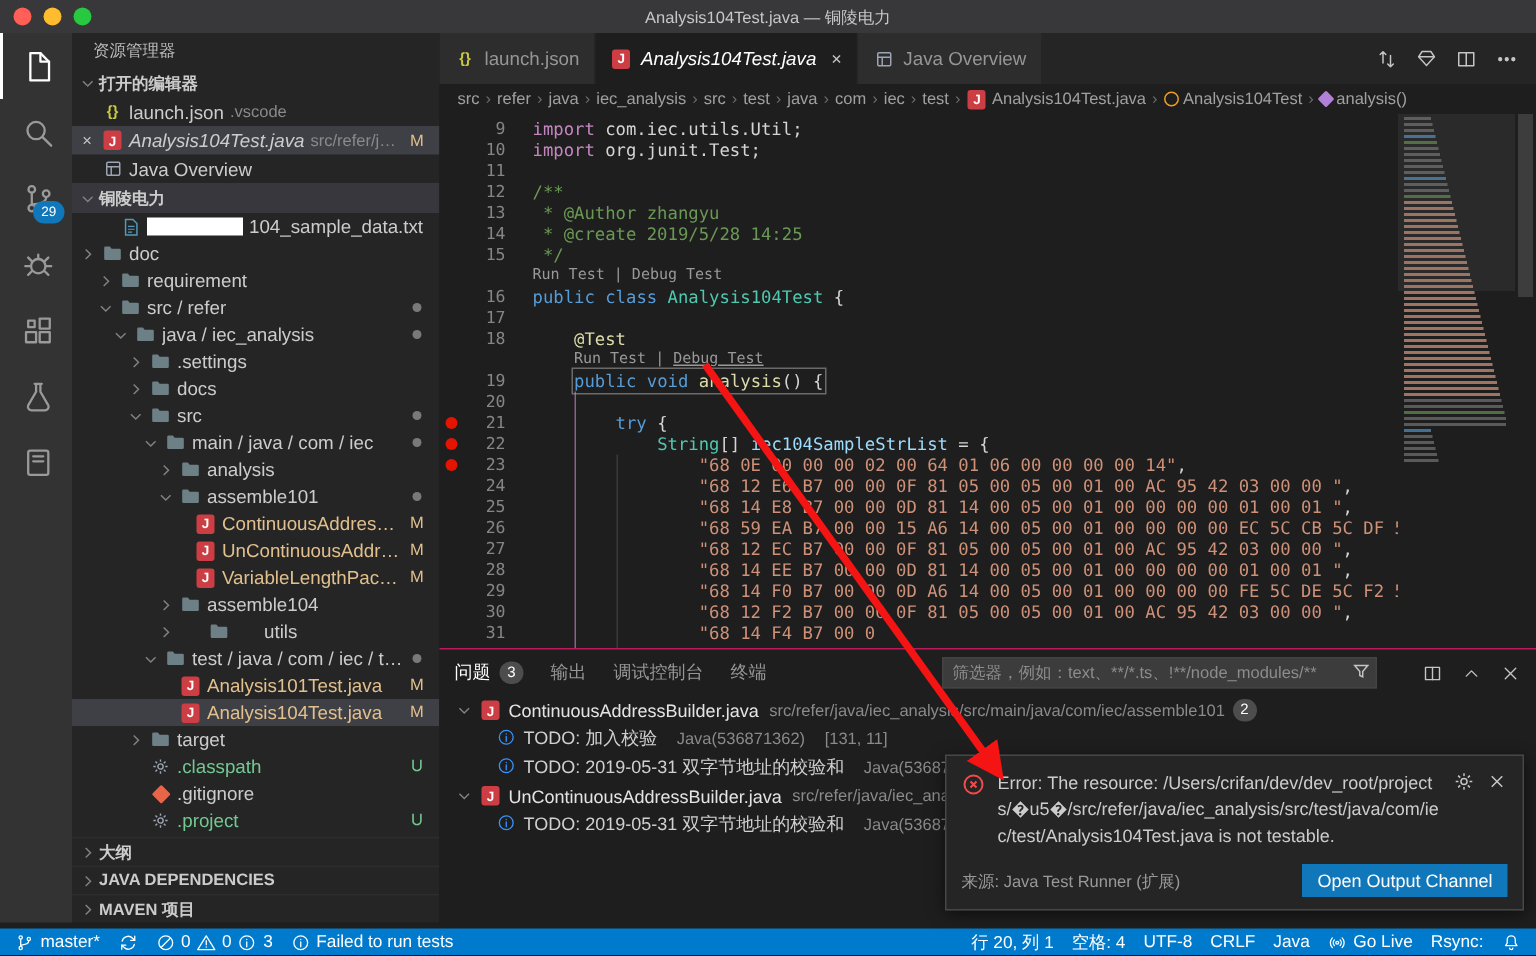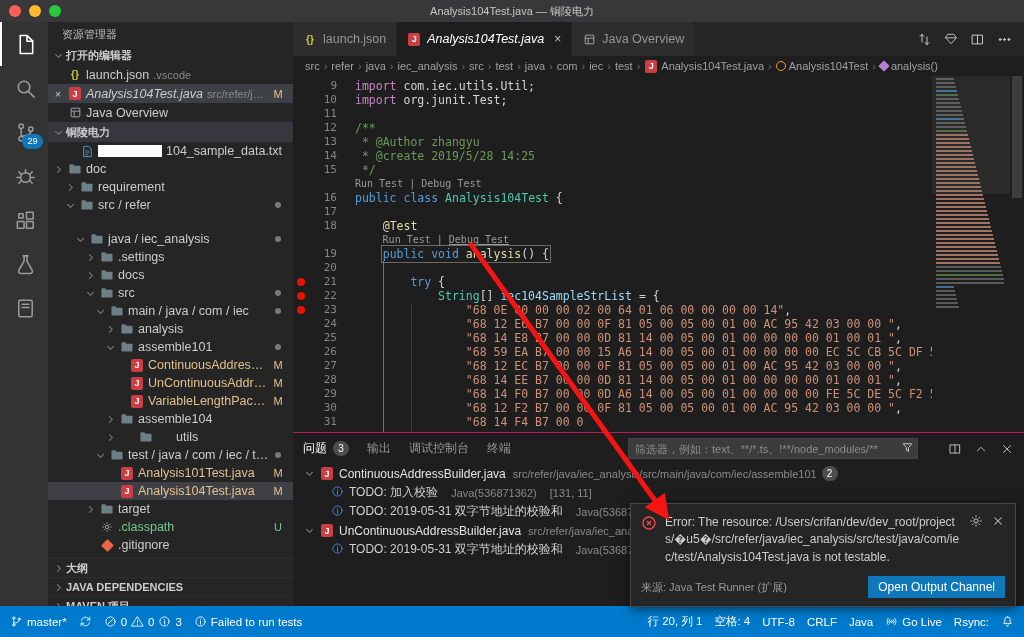--- a/index.html
+++ b/index.html
@@ -100,21 +100,21 @@
   .problems{flex:1;overflow:hidden;font-size:12px;}
   .prow{height:19px;display:flex;align-items:center;gap:5px;padding:0 12px 0 10px;cursor:pointer;white-space:nowrap;}
   .fname{color:#e4e4e4;}
   .ppath{color:#8a8a8a;font-size:11px;margin-left:2px;overflow:hidden;text-overflow:ellipsis;flex:0 1 auto;}
   .pcount{background:#4d4d4d;color:#fff;border-radius:9px;min-width:16px;height:15px;line-height:15px;
           font-size:10px;text-align:center;flex:none;}
   .pchild{padding-left:38px;}
   .pmsg{color:#d0d0d0;}
   .psrc,.ppos{color:#8a8a8a;font-size:11px;margin-left:8px;}
   
-  .statusbar{position:absolute;left:0;right:0;bottom:0;height:31px;background:#007acc;color:#fff;
+  .statusbar{position:absolute;left:0;right:0;bottom:0;height:18px;background:#007acc;color:#fff;
              display:flex;align-items:center;padding:0 10px;gap:12px;font-size:11.5px;white-space:nowrap;text-align:center;}
   .sb-item{display:flex;align-items:center;gap:4px;cursor:pointer;}
   .sb-right{margin-left:auto;display:flex;gap:12px;align-items:center;}
   
   .notification{position:absolute;right:8px;bottom:30px;width:364px;background:#252526;border:1px solid #474747;
                 box-shadow:0 2px 10px rgba(0,0,0,.55);z-index:50;padding:10px 10px 8px;}
   .notif-head{display:flex;gap:8px;align-items:flex-start;}
   .notif-msg{flex:1;color:#cccccc;font-size:12px;line-height:1.45;word-break:break-all;}
   .notif-tools{display:flex;gap:8px;color:#c5c5c5;flex:none;}
   .notif-foot{display:flex;align-items:center;margin-top:10px;}
@@ -293,21 +293,21 @@
               </svg>
             </span>
             <span class="fi">
               <svg width="14" height="14" viewBox="0 0 24 24">
                 <path d="M2.5 5.5A1.5 1.5 0 0 1 4 4h5l2 2.5h9A1.5 1.5 0 0 1 21.5 8v10a1.5 1.5 0 0 1-1.5 1.5H4A1.5 1.5 0 0 1 2.5 18z" fill="#6d8086"></path>
               </svg>
             </span>
             <span class="tlabel ">src / refer</span>
             <span class="gitdot"></span>
           </div>
-          <div class="trow" style="padding-left: 26px; margin-top: 16px;">
+          <div class="trow" style="padding-left: 26px;">
             <span class="tchev">
               <svg width="11" height="11" viewBox="0 0 24 24" fill="none" stroke="currentColor" stroke-width="2.2">
                 <path d="M5 9l7 7 7-7"></path>
               </svg>
             </span>
             <span class="fi">
               <svg width="14" height="14" viewBox="0 0 24 24">
                 <path d="M2.5 5.5A1.5 1.5 0 0 1 4 4h5l2 2.5h9A1.5 1.5 0 0 1 21.5 8v10a1.5 1.5 0 0 1-1.5 1.5H4A1.5 1.5 0 0 1 2.5 18z" fill="#6d8086"></path>
               </svg>
             </span>

